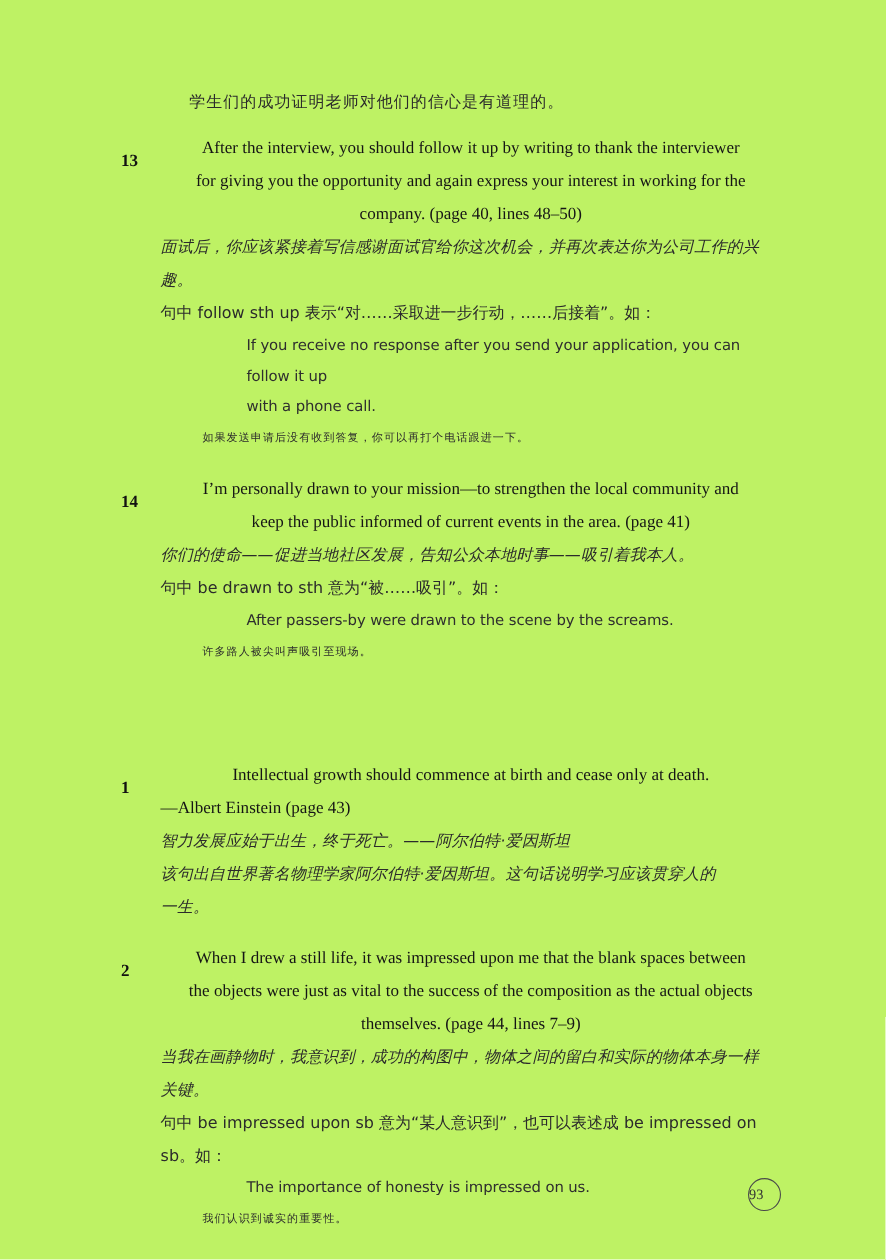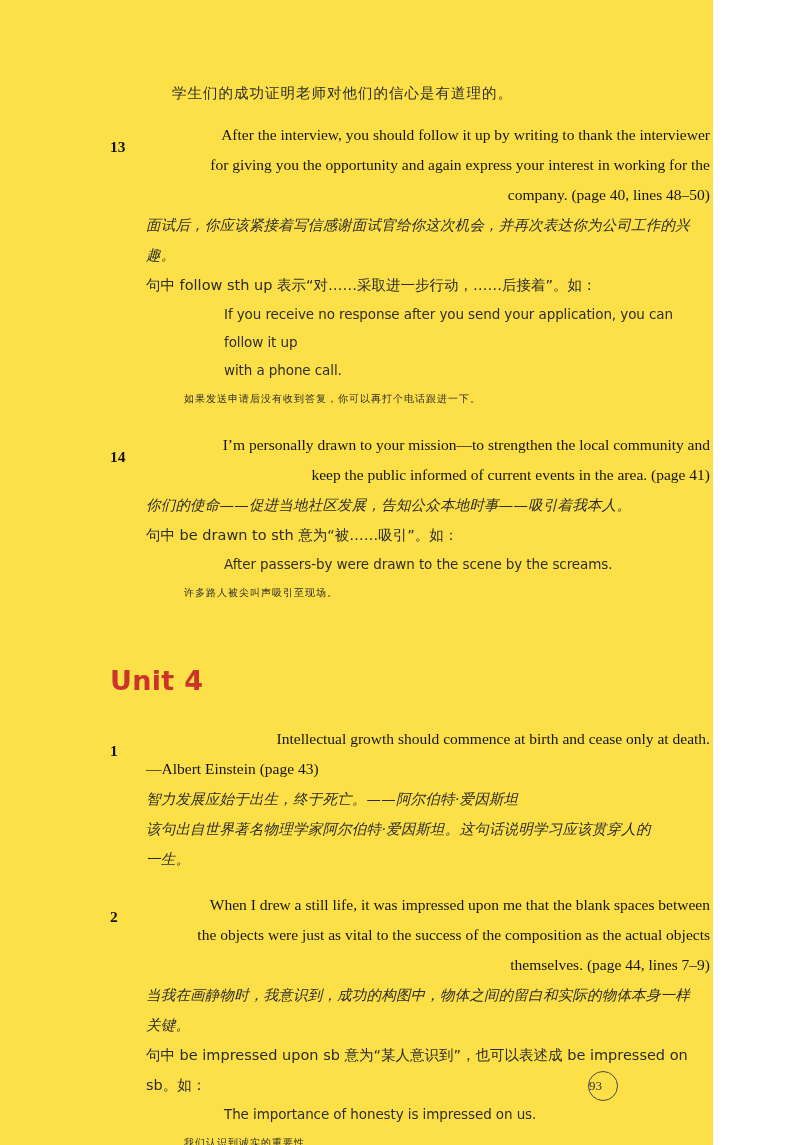--- a/index.html
+++ b/index.html
@@ -3,23 +3,23 @@
 <meta charset="utf-8">
 <title>Textbook Page</title>
 <style>
   html, body {
     margin: 0;
     padding: 0;
     background: #ffffff;
   }
   .page {
     position: relative;
-    width: 713px;
+    width: 805px;
     height: 1145px;
-    background: #fde047;
+    background: #bef264;
     overflow: hidden;
     font-family: "Liberation Serif", "DejaVu Serif", serif;
     color: #1a1a1a;
   }
 
   
   .content {
     position: absolute;
     left: 110px;
     top: 78px;
@@ -45,21 +45,21 @@
   .entry-body {
     margin-left: 36px;
   }
 
   
   .eng {
     font-family: "Liberation Serif", "DejaVu Serif", serif;
     font-size: 15.5px;
     line-height: 30px;
     color: #151515;
-    text-align: right;
+    text-align: center;
   }
   .eng.attrib {
     text-align: left;
   }
 
   
   .cn {
     font-family: "DejaVu Sans", "Liberation Sans", sans-serif;
     font-size: 14.5px;
     line-height: 30px;
@@ -175,21 +175,20 @@
         <div class="note">句中 be drawn to sth 意为“被……吸引”。如：</div>
         <div class="example">
           <div class="ex-en">After passers-by were drawn to the scene by the screams.</div>
           <div class="ex-cn">许多路人被尖叫声吸引至现场。</div>
         </div>
       </div>
     </div>
 
     <div class="gap-xl"></div>
 
-    <div class="unit-heading">Unit 4</div>
 
     <div class="gap-md"></div>
 
     <div class="entry">
       <div class="entry-num">1</div>
       <div class="entry-body">
         <div class="eng">Intellectual growth should commence at birth and cease only at death.</div>
         <div class="eng attrib">—Albert Einstein (page 43)</div>
         <div class="cn">智力发展应始于出生，终于死亡。——阿尔伯特·爱因斯坦</div>
         <div class="cn">该句出自世界著名物理学家阿尔伯特·爱因斯坦。这句话说明学习应该贯穿人的</div>

